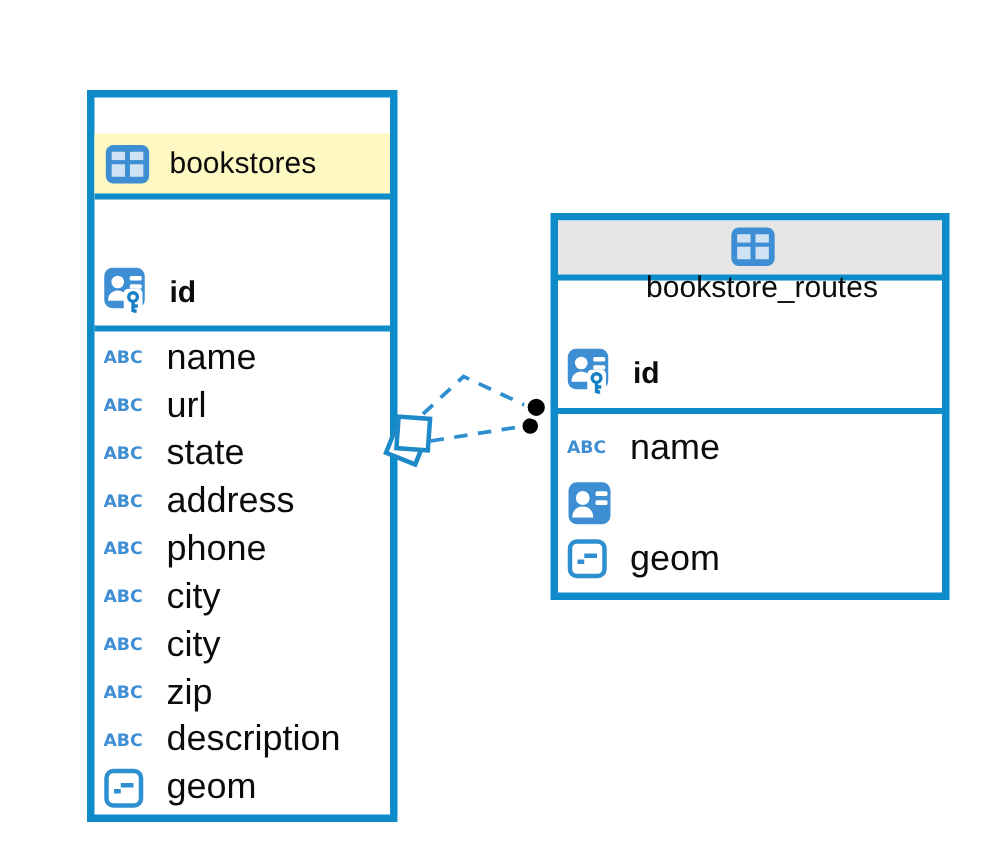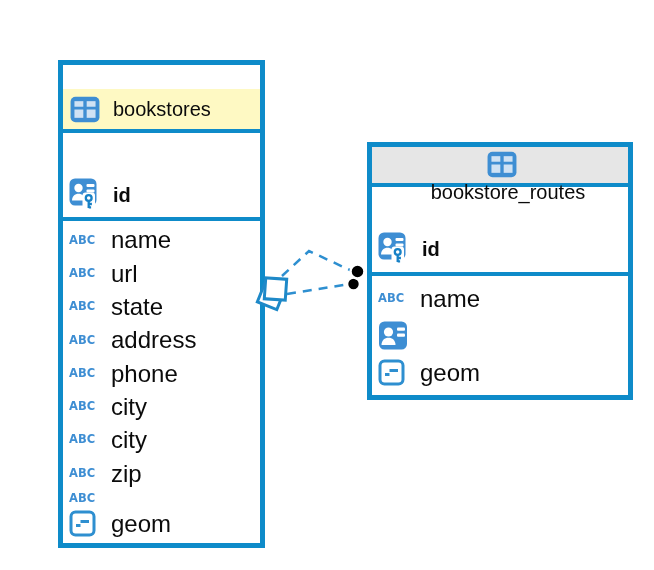--- a/index.html
+++ b/index.html
@@ -137,20 +137,21 @@
         <div class="row">
           <span class="icon">
             <span class="abc">ABC</span>
           </span>
           <span class="col-name">zip</span>
         </div>
         <div class="row">
           <span class="icon">
             <span class="abc">ABC</span>
           </span>
+          <span class="col-name">description</span>
         </div>
         <div class="row">
           <span class="icon">
             <svg width="27" height="27" viewBox="0 0 27 27">
               <rect x="2" y="2" width="23" height="23" rx="4.5" fill="#fff" stroke="#2E8FD0" stroke-width="3"></rect>
               <path d="M7 15.5 h4.5 M11.5 11.5 h8.5" stroke="#2E8FD0" stroke-width="3" fill="none"></path>
             </svg>
           </span>
           <span class="col-name">geom</span>
         </div>

